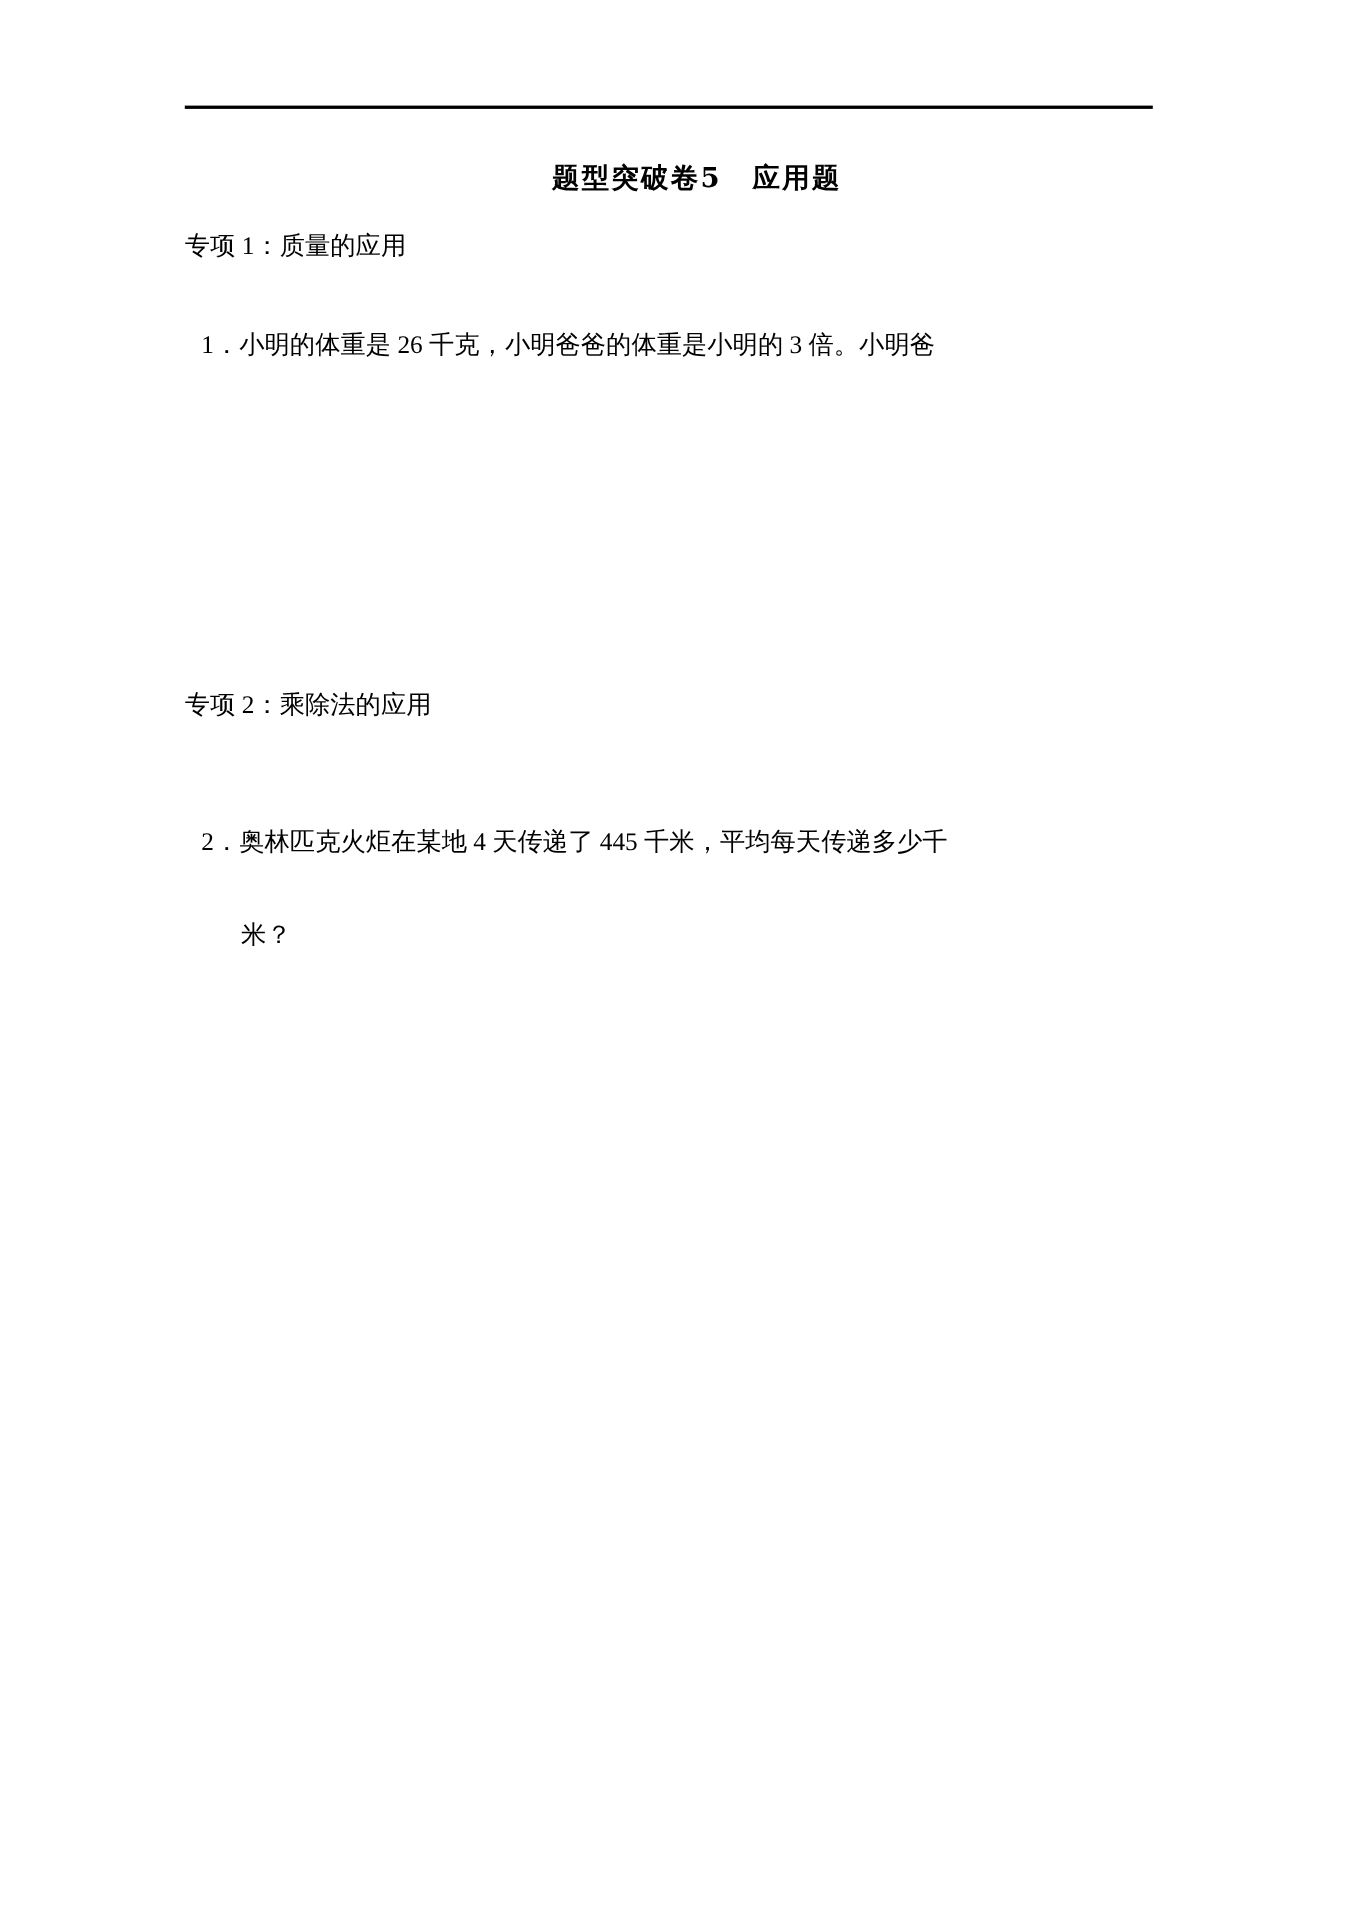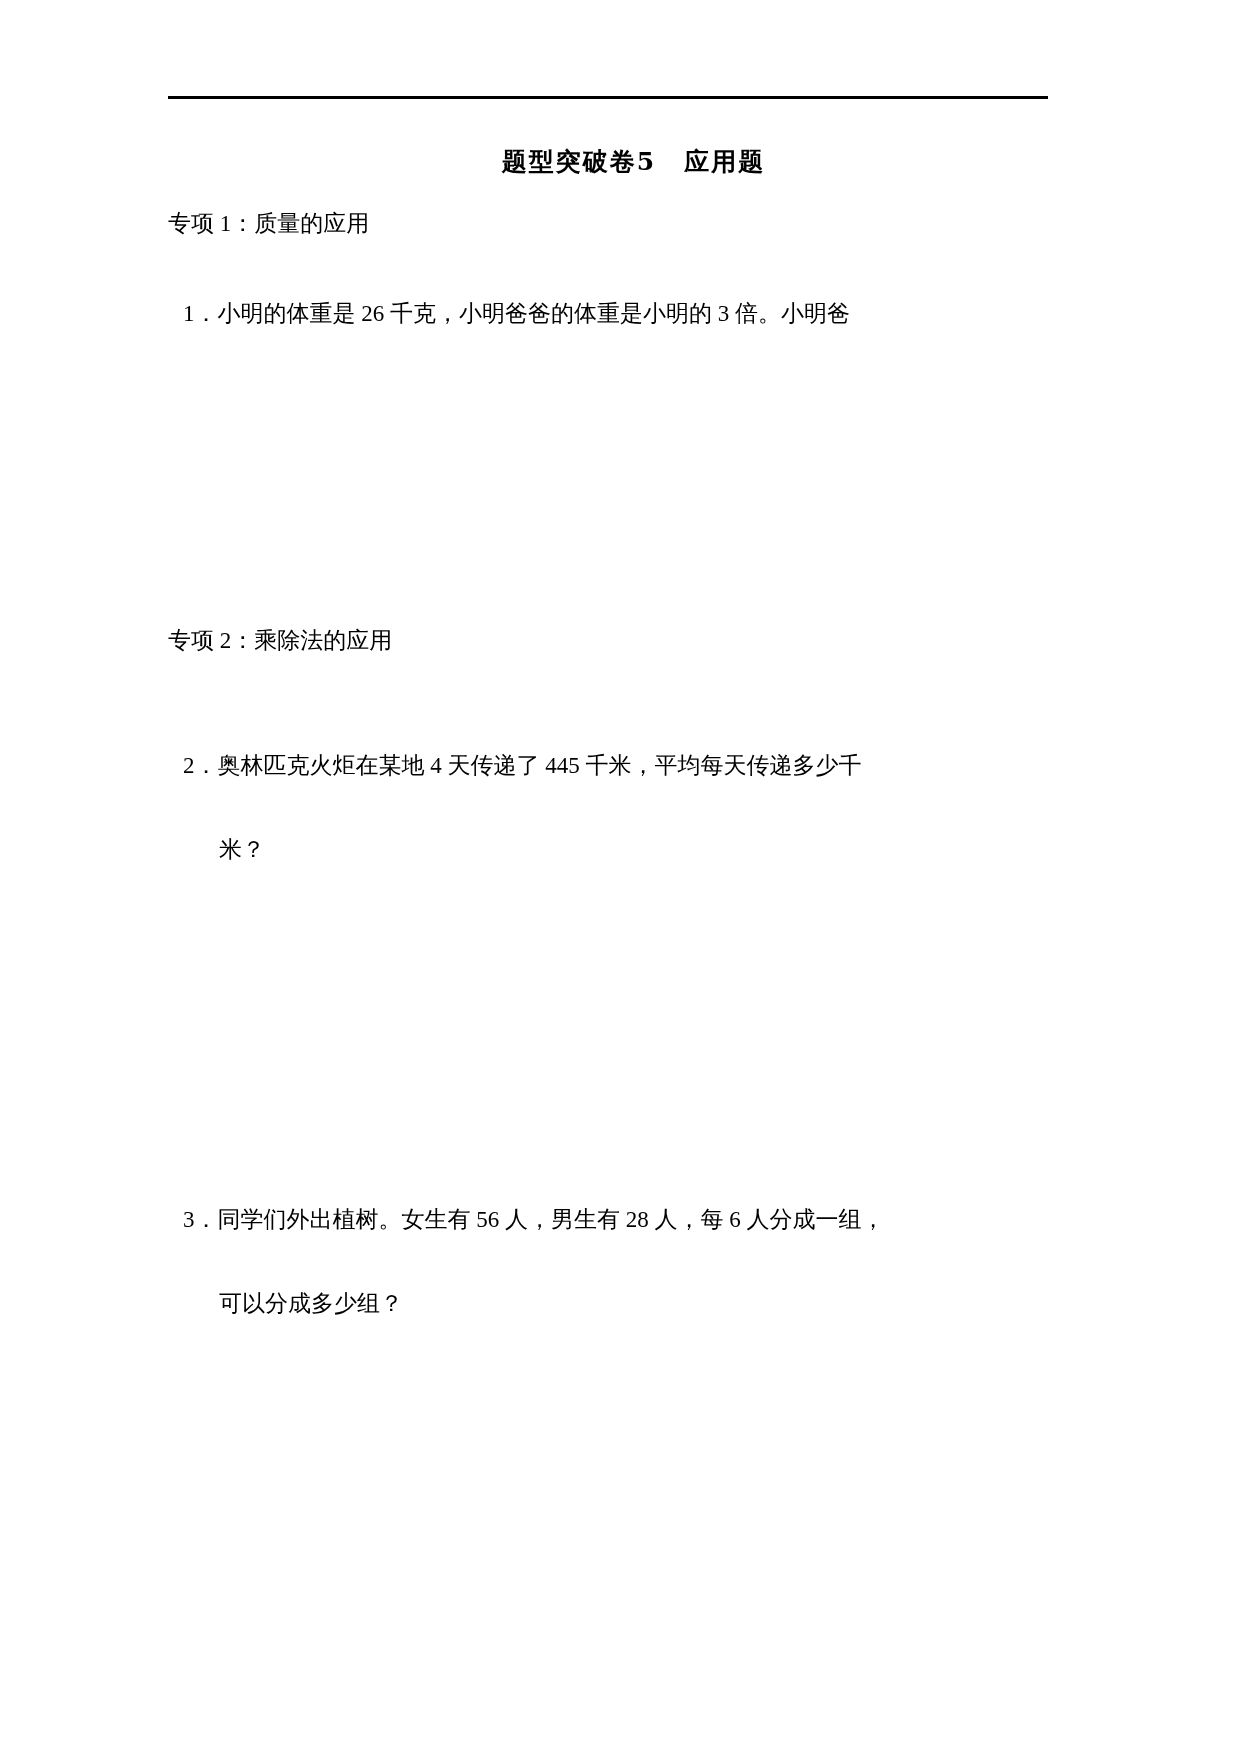--- a/index.html
+++ b/index.html
@@ -93,18 +93,14 @@
     <span class="q-num">1．</span><span class="q-body">小明的体重是 26  千克，小明爸爸的体重是小明的 3 倍。小明爸</span>
   </div>
 
   <div class="section-label lbl2">专项 2：乘除法的应用</div>
 
   <div class="question q2">
     <span class="q-num">2．</span><span class="q-body">奥林匹克火炬在某地 4 天传递了 445 千米，平均每天传递多少千</span>
     <span class="indent">米？</span>
   </div>
 
-  <div class="question q3">
-    <span class="q-num">3．</span><span class="q-body">同学们外出植树。女生有 56 人，男生有 28 人，每 6 人分成一组，</span>
-    <span class="indent">可以分成多少组？</span>
-  </div>
 
 </div>
 
 </body></html>

